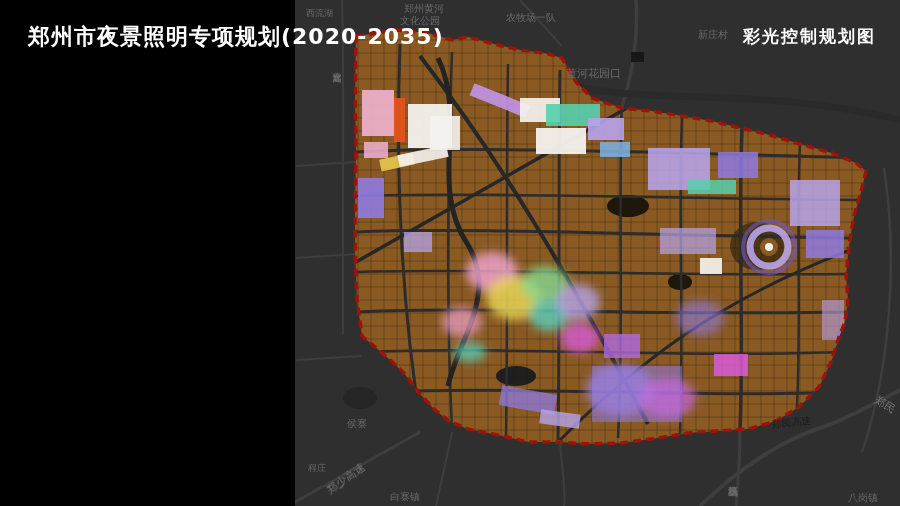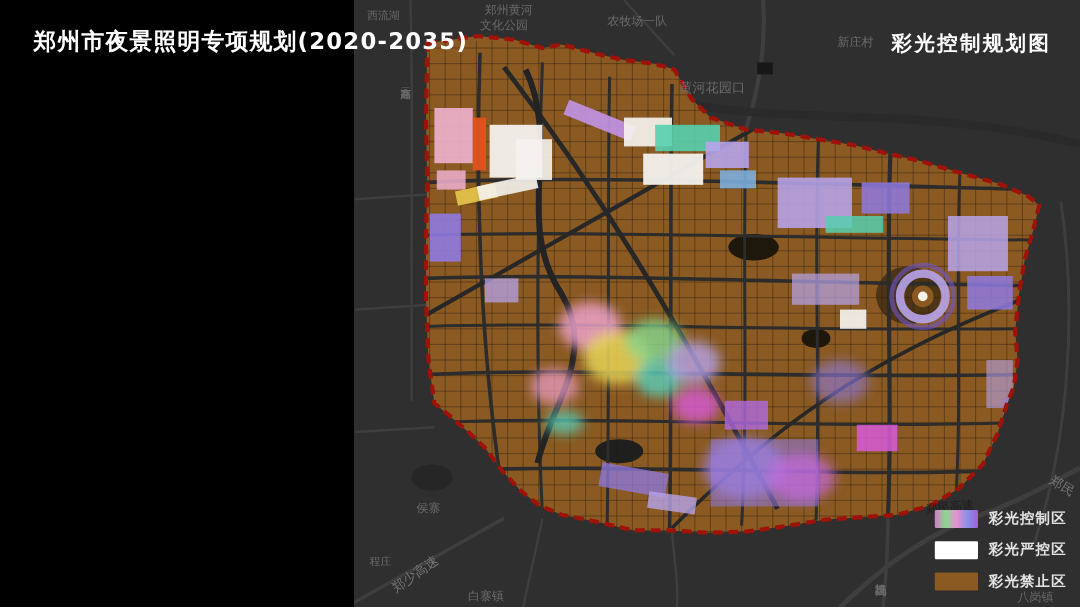--- a/index.html
+++ b/index.html
@@ -1,20 +1,20 @@
 <!DOCTYPE html>
 <html><head>
 <meta charset="utf-8">
 <style>
   html,body{margin:0;padding:0;background:#111;}
   .stage{position:relative;width:900px;height:506px;overflow:hidden;background:#000;
          font-family:"DejaVu Sans","Liberation Sans",sans-serif;}
   .stage svg{position:absolute;left:0;top:0;}
   .main-title{position:absolute;left:28px;top:22px;z-index:5;color:#fff;
-              font-size:19px;font-weight:bold;letter-spacing:1px;white-space:nowrap;}
+              font-size:22px;font-weight:bold;letter-spacing:1px;white-space:nowrap;}
   .map-title{position:absolute;right:24px;top:25px;z-index:5;color:#fdfdfd;
              font-size:17px;font-weight:bold;letter-spacing:2px;margin-left:28px;}
   .legend{position:absolute;left:779px;top:424px;z-index:5;display:flex;
           flex-direction:column;gap:9px;}
   .legend-row{display:flex;align-items:center;}
   .legend-swatch{width:36px;height:15px;border-radius:1px;flex:0 0 auto;}
   .legend-label{margin-left:9px;color:#e4e4e4;font-size:12px;font-weight:bold;
                 letter-spacing:1px;white-space:nowrap;}
   .faint{fill:#6a6a6a;}
   .vtext{writing-mode:vertical-rl;text-orientation:upright;}
@@ -163,28 +163,14 @@
     <text x="874" y="402" font-size="11" transform="rotate(32 874 402)" fill="#777">郑民</text>
     <text x="848" y="501">八岗镇</text>
   </g>
 
   <rect x="0" y="0" width="295" height="506" fill="#000000"></rect>
 </svg>
 
 <div class="main-title">郑州市夜景照明专项规划(2020-2035)</div>
 <div class="map-title">彩光控制规划图</div>
 
-<div class="legend">
-  <div class="legend-row">
-    <span class="legend-swatch" style="background:linear-gradient(90deg,#d878c8,#88d890,#e890d0,#8890e8,#a060d8)"></span>
-    <span class="legend-label">彩光控制区</span>
-  </div>
-  <div class="legend-row">
-    <span class="legend-swatch" style="background:#ffffff"></span>
-    <span class="legend-label">彩光严控区</span>
-  </div>
-  <div class="legend-row">
-    <span class="legend-swatch" style="background:#8a5a22"></span>
-    <span class="legend-label">彩光禁止区</span>
-  </div>
-</div>
 
 </div>
 
 </body></html>

